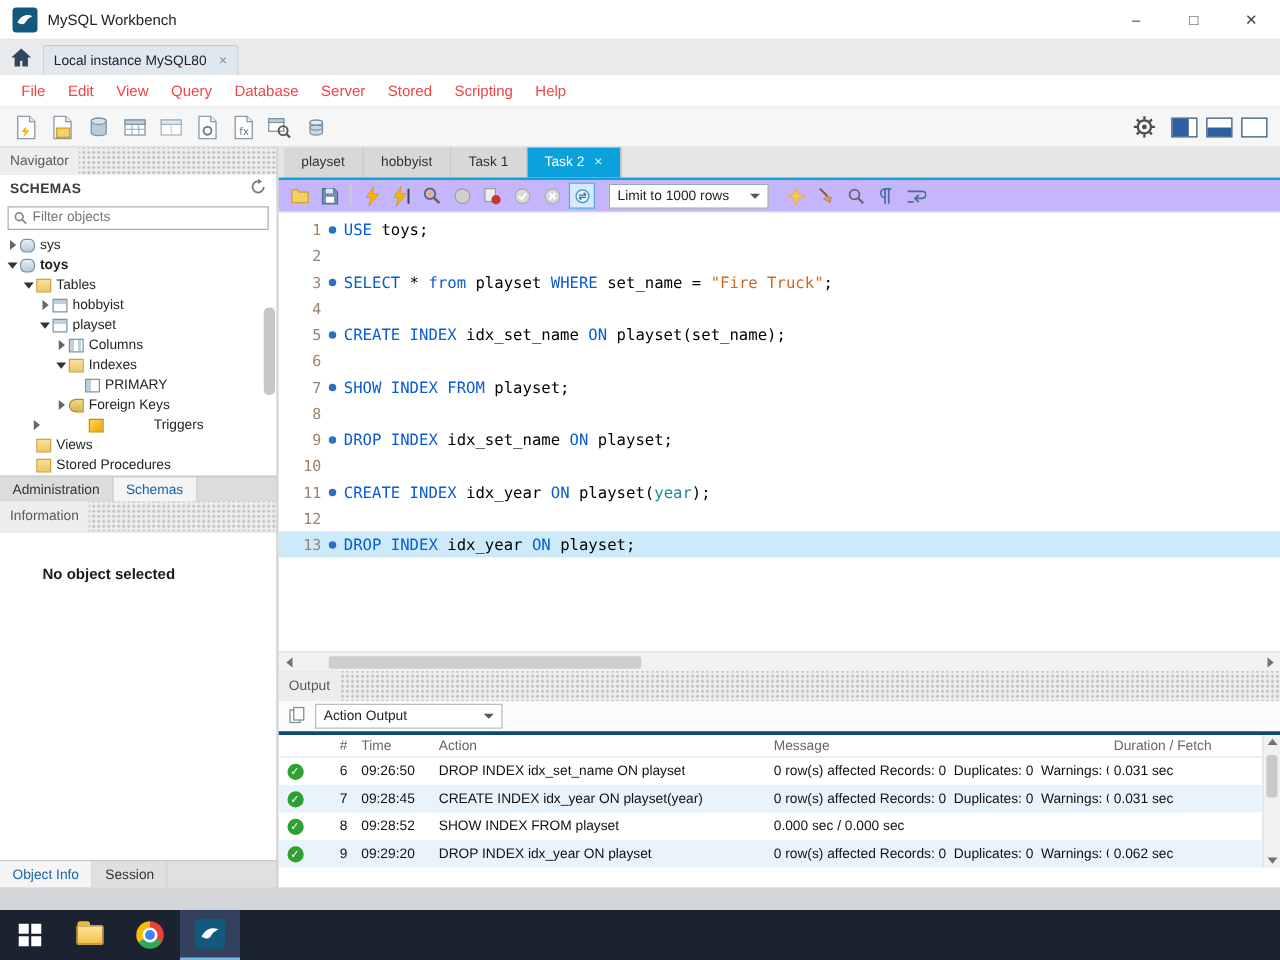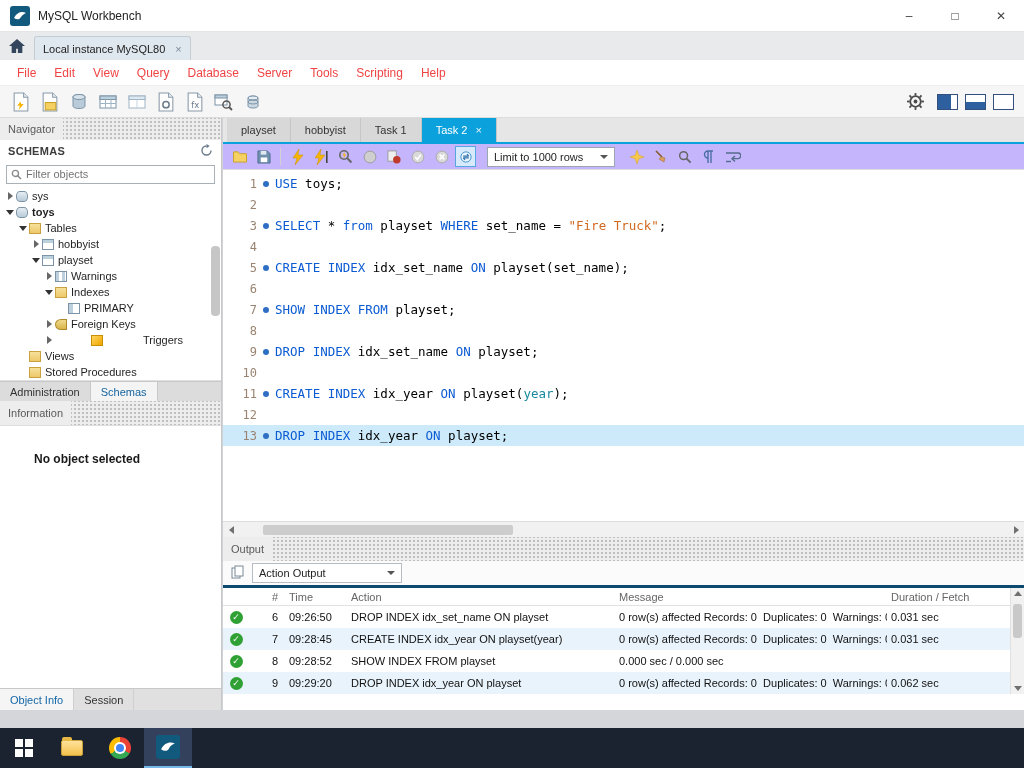--- a/index.html
+++ b/index.html
@@ -168,21 +168,21 @@
   </div>
 </div>
 
 <div class="menubar" id="menubar">
     <span class="menu-item">File</span>
     <span class="menu-item">Edit</span>
     <span class="menu-item">View</span>
     <span class="menu-item">Query</span>
     <span class="menu-item">Database</span>
     <span class="menu-item">Server</span>
-    <span class="menu-item">Tools</span>
+    <span class="menu-item">Stored</span>
     <span class="menu-item">Scripting</span>
     <span class="menu-item">Help</span>
   </div>
 
 <div class="toolbar">
   <span class="tbi">
       <svg width="18" height="20" viewBox="0 0 17 19">
         <path d="M2 1h9l4 4v13H2z" fill="#fdfdfd" stroke="#8a9aa8"></path>
         <path d="M11 1v4h4" fill="#e8eef4" stroke="#8a9aa8"></path>
         <path d="M8 9 5 13h2.4l-1 4 4.6-5.5H8.6z" fill="#f7b500"></path>
@@ -330,42 +330,42 @@
             <span class="tri-d"></span>
           </span>
           <span class="ti table"></span>
           <span>playset</span>
         </div>
         <div class="trow" style="padding-left: 43px;">
           <span class="tarrow">
             <span class="tri-r"></span>
           </span>
           <span class="ti columns"></span>
-          <span>Warnings</span>
+          <span>Columns</span>
         </div>
         <div class="trow" style="padding-left: 43px;">
           <span class="tarrow">
             <span class="tri-d"></span>
           </span>
           <span class="ti folder"></span>
           <span>Indexes</span>
         </div>
         <div class="trow" style="padding-left: 56px;">
           <span class="tarrow"></span>
           <span class="ti index"></span>
           <span>PRIMARY</span>
         </div>
         <div class="trow" style="padding-left: 43px;">
           <span class="tarrow">
             <span class="tri-r"></span>
           </span>
           <span class="ti fk"></span>
           <span>Foreign Keys</span>
         </div>
-        <div class="trow" style="padding-left: 43px; gap: 36px;">
+        <div class="trow" style="padding-left: 23px; gap: 36px;">
           <span class="tarrow">
             <span class="tri-r"></span>
           </span>
           <span class="ti trigger"></span>
           <span>Triggers</span>
         </div>
         <div class="trow" style="padding-left: 17px;">
           <span class="tarrow"></span>
           <span class="ti folder"></span>
           <span>Views</span>

